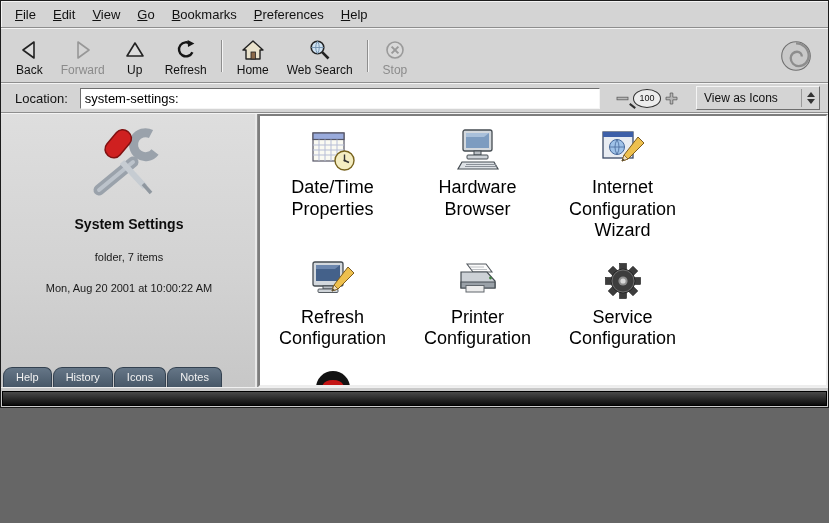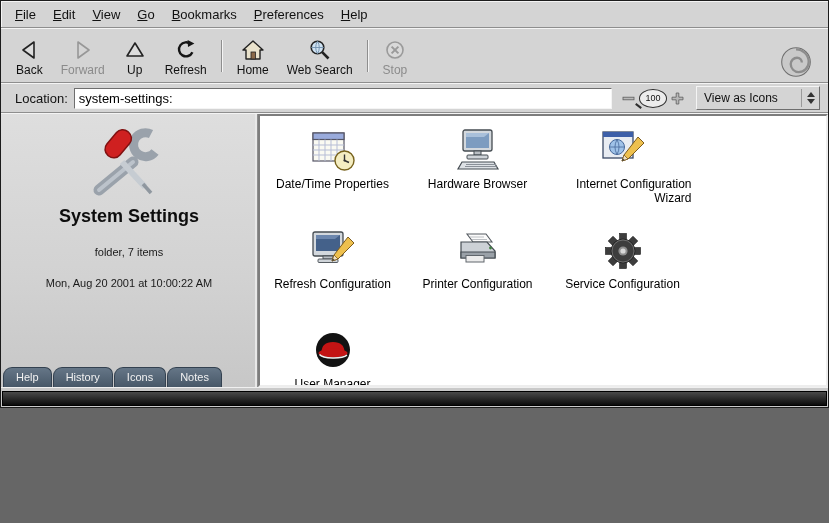--- a/index.html
+++ b/index.html
@@ -10,34 +10,34 @@
             display:flex; flex-direction:column; overflow:hidden; }
 
   
   .menubar { height:27px; flex:0 0 27px; display:flex; align-items:center; gap:17px;
              padding:0 0 0 14px; font-size:13px; color:#111;
              border-bottom:1px solid #8e8e8e; box-shadow:inset 1px 1px 0 #f4f4f4; }
   .menu-item { cursor:default; white-space:nowrap; }
   .menu-item u { text-decoration:underline; }
 
   
-  .toolbar { height:55px; flex:0 0 55px; display:flex; align-items:flex-end;
+  .toolbar { height:55px; flex:0 0 55px; display:flex; align-items:center;
              border-top:1px solid #f4f4f4; border-bottom:1px solid #8e8e8e; padding:2px 8px 2px 6px; }
   .tb-buttons { display:flex; align-items:flex-end; height:100%; }
   .tb-btn { display:flex; flex-direction:column; align-items:center; justify-content:flex-end;
             padding:3px 9px 3px; font-size:12px; color:#111; cursor:default; }
   .tb-btn.disabled { color:#8b8b8b; }
   .tb-icon { height:24px; display:flex; align-items:center; }
   .tb-label { margin-top:1px; white-space:nowrap; }
   .tb-sep { width:2px; height:32px; margin:0 5px 8px; border-left:1px solid #8e8e8e;
             border-right:1px solid #f4f4f4; align-self:flex-end; }
   .throbber { margin-left:auto; margin-right:6px; width:36px; height:36px; }
 
   
-  .locationbar { height:30px; flex:0 0 30px; display:flex; align-items:center; gap:6px;
+  .locationbar { height:30px; flex:0 0 30px; display:flex; align-items:center; gap:12px;
                  padding:0 8px 0 14px; border-top:1px solid #f4f4f4; border-bottom:1px solid #8e8e8e;justify-content:flex-end; }
   .loc-label { font-size:13px; color:#111; white-space:nowrap; }
   .loc-input { flex:1; height:21px; border:1px solid; border-color:#6e6e6e #f4f4f4 #f4f4f4 #6e6e6e;
                background:#fff; font-family:inherit; font-size:13px; padding:0 4px; outline:none; color:#000; }
   .zoom-group { display:flex; align-items:center; gap:4px; margin:0 6px 0 4px; }
   .zoom-btn { width:13px; height:13px; display:flex; cursor:default; }
   .zoom-indicator { position:relative; width:28px; height:19px; border:1.5px solid #2e2e2e;
                     border-radius:50%; background:#ececec; display:flex; align-items:center; justify-content:center; }
   .zoom-indicator::after { content:""; position:absolute; width:7px; height:2px; background:#2e2e2e;
                            left:-5px; bottom:0; transform:rotate(38deg); }
@@ -52,37 +52,37 @@
   .arr-dn { width:0; height:0; border-left:4px solid transparent; border-right:4px solid transparent;
             border-top:5px solid #333; }
 
   
   .main { flex:1; display:flex; min-height:0; border-top:1px solid #f4f4f4; }
   .sidebar { width:257px; flex:0 0 257px; display:flex; flex-direction:column; align-items:center;
              padding-top:12px; border-right:1px solid #8e8e8e;
              background:linear-gradient(180deg,#dedede 0%, #d2d2d2 60%, #c7c7c7 100%);
              box-shadow:inset -2px 0 0 #e8e8e8; }
   .sb-icon { width:96px; height:74px; }
-  .sb-title { font-size:18px; font-weight:bold; color:#0d0d0d; margin-top:6px; }
+  .sb-title { font-size:14px; font-weight:bold; color:#0d0d0d; margin-top:16px; }
   .sb-sub { font-size:11px; color:#1a1a1a; margin-top:19px; }
   .sb-spacer { flex:1; width:100%; }
   .tab-row { width:100%; display:flex; align-items:flex-end; padding-left:2px; }
   .row1 { border-bottom:1px solid #3f4c58; }
   .side-tab { background:linear-gradient(180deg,#6b7c8d,#4e5f70); color:#f2f2f2; font-size:11px;
               padding:3px 12px 4px; border:1px solid #334150; border-bottom:none;
               border-radius:9px 7px 0 0; margin-right:1px; cursor:default; white-space:nowrap; }
   .row2 .side-tab { background:linear-gradient(180deg,#657687,#485868); }
 
   .content { flex:1; background:#fff; border:2px solid; border-color:#7d7d7d #ededed #ededed #7d7d7d;
              overflow:hidden; }
   .icon-grid { display:flex; flex-wrap:wrap; width:460px; padding-top:10px; align-content:flex-start; }
   .grid-item { width:145px; display:flex; flex-direction:column; align-items:center;
                justify-content:flex-start; margin-bottom:14px; min-height:86px; cursor:default; }
   .grid-icon { height:48px; display:flex; align-items:flex-end; justify-content:center; }
-  .grid-label { font-size:12px; color:#000; text-align:right; line-height:1.2; margin-top:3px; max-width:138px; }
+  .grid-label { font-size:18px; color:#000; text-align:center; line-height:1.2; margin-top:3px; max-width:138px; }
 
   
   .statusbar { height:20px; flex:0 0 20px; background:#c9c9c9; border-top:1px solid #f0f0f0; padding:3px 1px 1px; }
   .status-inner { height:100%; background:linear-gradient(180deg,#4a4a4a,#0b0b0b); border:1px solid #000; }
 </style>
 </head>
 <body>
 
 <div class="window">
 

